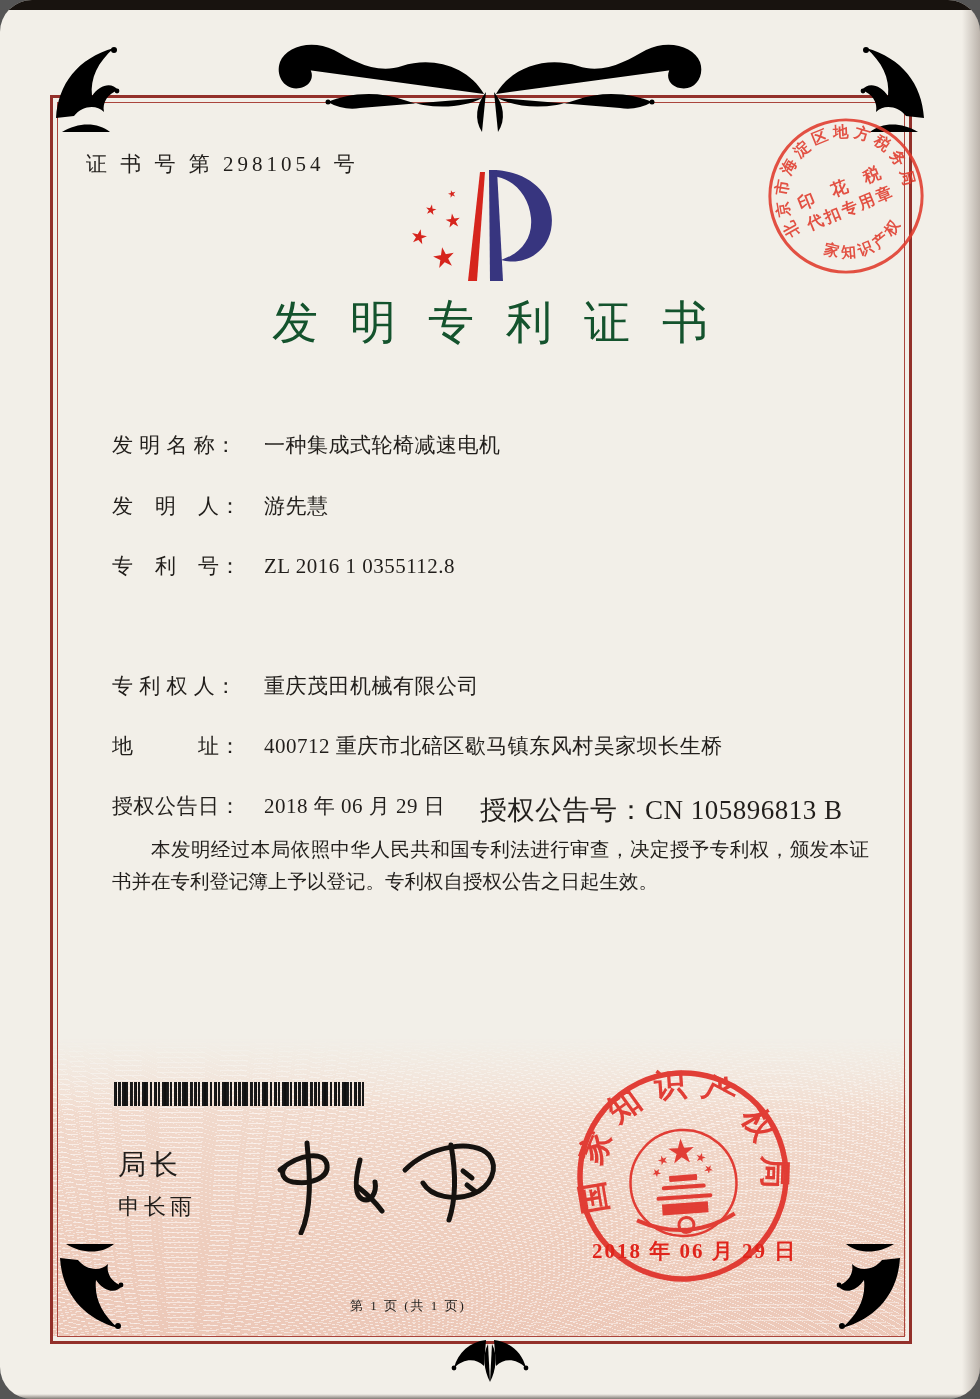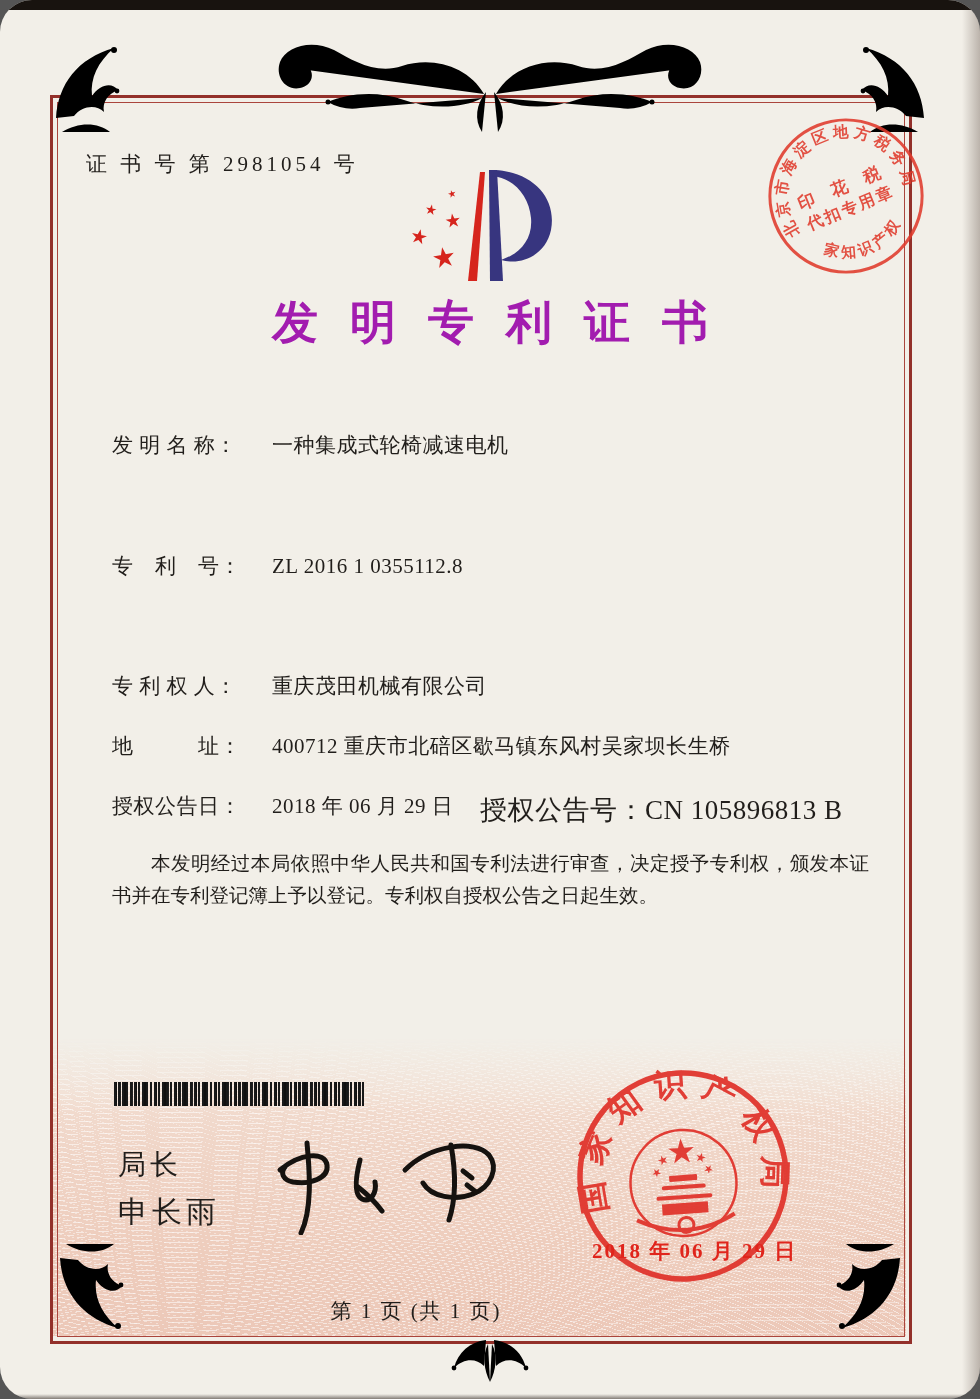--- a/index.html
+++ b/index.html
@@ -20,55 +20,55 @@
   .frame{position:absolute;left:50px;top:95px;width:856px;height:1243px;
     border:3px solid #93302a;z-index:5;pointer-events:none;}
   .frame-inner{position:absolute;inset:4px;border:1px solid #aa453c;}
   .orn{position:absolute;left:0;top:0;width:980px;height:1399px;z-index:6;pointer-events:none;}
   
   .cert-no{position:absolute;left:86px;top:150px;font-size:21px;letter-spacing:4px;z-index:10;}
   .logo{position:absolute;left:395px;top:158px;z-index:10;}
   .tax-stamp{position:absolute;left:748px;top:98px;z-index:11;opacity:.88;}
   .tax-stamp text{fill:#e03b2c;font-weight:700;font-family:"Liberation Serif",serif;}
   .title{position:absolute;left:0;top:292px;width:100%;text-align:center;
-    font-size:46px;font-weight:700;letter-spacing:32px;text-indent:32px;color:#a21caf;z-index:10;}
+    font-size:46px;font-weight:400;letter-spacing:32px;text-indent:32px;color:#14532d;z-index:10;}
   
   .row{position:absolute;left:112px;font-size:21px;white-space:nowrap;z-index:10;letter-spacing:.5px;}
   .row .lab{display:inline-block;min-width:142px;white-space:pre;}
-  .row .val{margin-left:18px;}
+  .row .val{margin-left:10px;}
   .row2{position:absolute;left:480px;font-size:27px;white-space:nowrap;z-index:10;letter-spacing:.5px;}
   
   .body-text{position:absolute;left:112px;top:832px;width:757px;font-size:19.5px;
     line-height:32px;text-align:justify;z-index:10;}
-  .body-text p{margin:16px 0 5px 0;text-indent:2em;}
+  .body-text p{margin:2px 0 5px 0;text-indent:2em;}
   
   .band{position:absolute;left:53px;top:1038px;width:853px;height:298px;z-index:1;
     background-image:
       repeating-radial-gradient(ellipse 1600px 500px at 15% 135%, rgba(255,255,255,.55) 0 1.2px, rgba(255,255,255,0) 1.2px 8px),
       repeating-radial-gradient(ellipse 1600px 520px at 85% -35%, rgba(255,255,255,.40) 0 1.2px, rgba(255,255,255,0) 1.2px 10px),
       linear-gradient(180deg,#f4e4d9 0%,#f0d6c8 35%,#eecdbd 70%,#ecc8b8 100%);
     -webkit-mask-image:linear-gradient(180deg,transparent 0,#000 75px);
     mask-image:linear-gradient(180deg,transparent 0,#000 75px);}
   .barcode{position:absolute;left:114px;top:1082px;width:250px;height:24px;z-index:10;
     background-image:
       repeating-linear-gradient(90deg,#181818 0 2px,transparent 2px 4px),
       repeating-linear-gradient(90deg,#101010 0 3px,transparent 3px 10px),
       repeating-linear-gradient(90deg,#202020 0 1px,transparent 1px 6px);}
   .director-title{position:absolute;left:118px;top:1146px;font-size:28px;letter-spacing:4px;z-index:10;}
-  .director-name{position:absolute;left:118px;top:1192px;font-size:30px;letter-spacing:4px;z-index:10;}
+  .director-name{position:absolute;left:118px;top:1192px;font-size:22px;letter-spacing:4px;z-index:10;}
   .sig{position:absolute;left:255px;top:1115px;z-index:10;}
   .sig path{stroke:#15120f;stroke-width:5;fill:none;stroke-linecap:round;stroke-linejoin:round;}
   .seal{position:absolute;left:556px;top:1049px;z-index:12;opacity:.93;}
   .seal text{fill:#e0322a;font-weight:700;font-family:"Liberation Serif",serif;}
   .seal .red{fill:#e0322a;}
   .seal .rstroke{stroke:#e0322a;fill:none;}
   .seal-date{position:absolute;left:592px;top:1237px;font-size:21px;font-weight:700;
     color:#e0251c;letter-spacing:2px;z-index:13;white-space:nowrap;}
   .footer{position:absolute;left:50px;width:716px;top:1297px;text-align:center;
-    font-size:21px;letter-spacing:2px;z-index:10;padding-left:8px;}
+    font-size:13px;letter-spacing:2px;z-index:10;}
 </style>
 </head>
 <body>
 
 <div class="page">
 
   <div class="scan-top"></div>
   <div class="scan-right"></div>
   <div class="scan-bottom"></div>
 
@@ -157,20 +157,23 @@
         <textPath href="#tsBot" startOffset="50%" text-anchor="middle">国家知识产权局</textPath>
       </text>
     </g>
   </svg>
 
   <div class="title">发明专利证书</div>
 
   <div class="row" style="top:431px">
     <span class="lab">发 明 名 称：</span><span class="val">一种集成式轮椅减速电机</span>
   </div>
+  <div class="row" style="top:492px">
+    <span class="lab">发　明　人：</span><span class="val">游先慧</span>
+  </div>
   <div class="row" style="top:552px">
     <span class="lab">专　利　号：</span><span class="val">ZL 2016 1 0355112.8</span>
   </div>
   <div class="row" style="top:672px">
     <span class="lab">专 利 权 人：</span><span class="val">重庆茂田机械有限公司</span>
   </div>
   <div class="row" style="top:732px">
     <span class="lab">地　　　址：</span><span class="val">400712 重庆市北碚区歇马镇东风村吴家坝长生桥</span>
   </div>
   <div class="row" style="top:792px">

